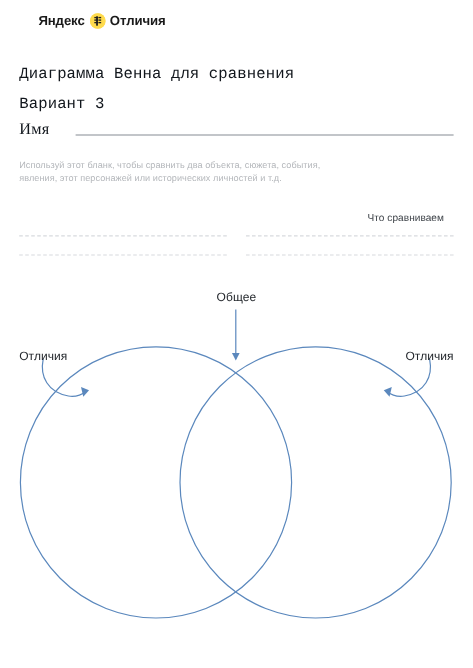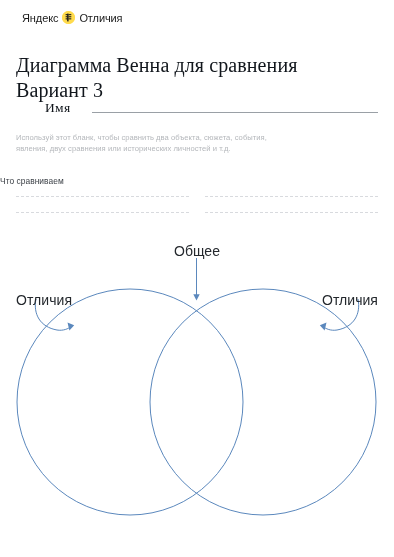--- a/index.html
+++ b/index.html
@@ -19,28 +19,28 @@
   .page {
     position: absolute;
     inset: 0;
     width: 394px;
     height: 557px;
   }
 
   
   .brand {
     position: absolute;
-    left: 22px;
+    left: 32px;
     top: 11px;
     display: flex;
     align-items: center;
     gap: 4px;
     font-family: "Liberation Sans", sans-serif;
     font-size: 11px;
-    font-weight: normal;
+    font-weight: bold;
     color: #1a1a1a;
     letter-spacing: -0.1px;
     white-space: nowrap;
   }
   .brand-badge {
     width: 13px;
     height: 13px;
     border-radius: 50%;
     background: #ffdb4d;
     display: inline-flex;
@@ -50,22 +50,22 @@
     top: 0px;
   }
   .brand-badge svg { display: block; }
 
   
   .title {
     position: absolute;
     left: 16px;
     top: 40px;
     width: 352px;
-    font-family: Liberation Serif, serif;
-    font-size: 20px;
+    font-family: Liberation Mono, monospace;
+    font-size: 13px;
     line-height: 25px;
     font-weight: normal;
     color: #11161c;
     letter-spacing: 0.1px;
   }
   .title-line { display: block; }
 
   
   .name-row {
     position: absolute;
@@ -74,21 +74,20 @@
     width: 362px;
     display: flex;
     align-items: center;
   }
   .name-label {
     font-family: "Liberation Serif", serif;
     font-size: 13.5px;
     color: #11161c;
     letter-spacing: 0.3px;
     white-space: nowrap;
-    margin-left: 29px;
   }
   .name-rule {
     flex: 1 1 auto;
     height: 1px;
     background: #9aa0a6;
     margin-left: 22px;
     margin-top: 8px;
   }
 
   
@@ -104,21 +103,21 @@
     letter-spacing: 0.05px;
   }
   .description span { display: block; }
 
   
   .compare-heading {
     position: absolute;
     left: 0;
     top: 176px;
     width: 370px;
-    text-align: left;
+    text-align: right;
     font-family: "Liberation Sans", sans-serif;
     font-size: 8.4px;
     color: #3a3f45;
     letter-spacing: 0.05px;
   }
   .compare-grid {
     position: absolute;
     left: 16px;
     top: 196px;
     width: 362px;
@@ -139,21 +138,21 @@
     top: 0;
     width: 394px;
     height: 557px;
     pointer-events: none;
   }
 
   
   .lbl {
     position: absolute;
     font-family: "Liberation Sans", sans-serif;
-    font-size: 14px;
+    font-size: 10px;
     color: #24282d;
     letter-spacing: 0.05px;
     white-space: nowrap;
   }
   .lbl-common { left: 0; top: 243px; width: 394px; text-align: center; }
   .lbl-diff-left  { left: 16px;  top: 292px; }
   .lbl-diff-right { right: 16px; top: 292px; }
 </style>
 </head>
 <body>
@@ -182,21 +181,21 @@
     <span class="title-line">Вариант 3</span>
   </h1>
 
   <div class="name-row">
     <span class="name-label">Имя</span>
     <span class="name-rule"></span>
   </div>
 
   <p class="description">
     <span>Используй этот бланк, чтобы сравнить два объекта, сюжета, события,</span>
-    <span>явления, двух сравнения или исторических личностей и т.д.</span>
+    <span>явления, этот персонажей или исторических личностей и т.д.</span>
   </p>
 
   <div class="compare-heading">Что сравниваем</div>
 
   <div class="compare-grid">
     <div class="dotline"></div>
     <div class="dotline"></div>
     <div class="dotline"></div>
     <div class="dotline"></div>
   </div>

